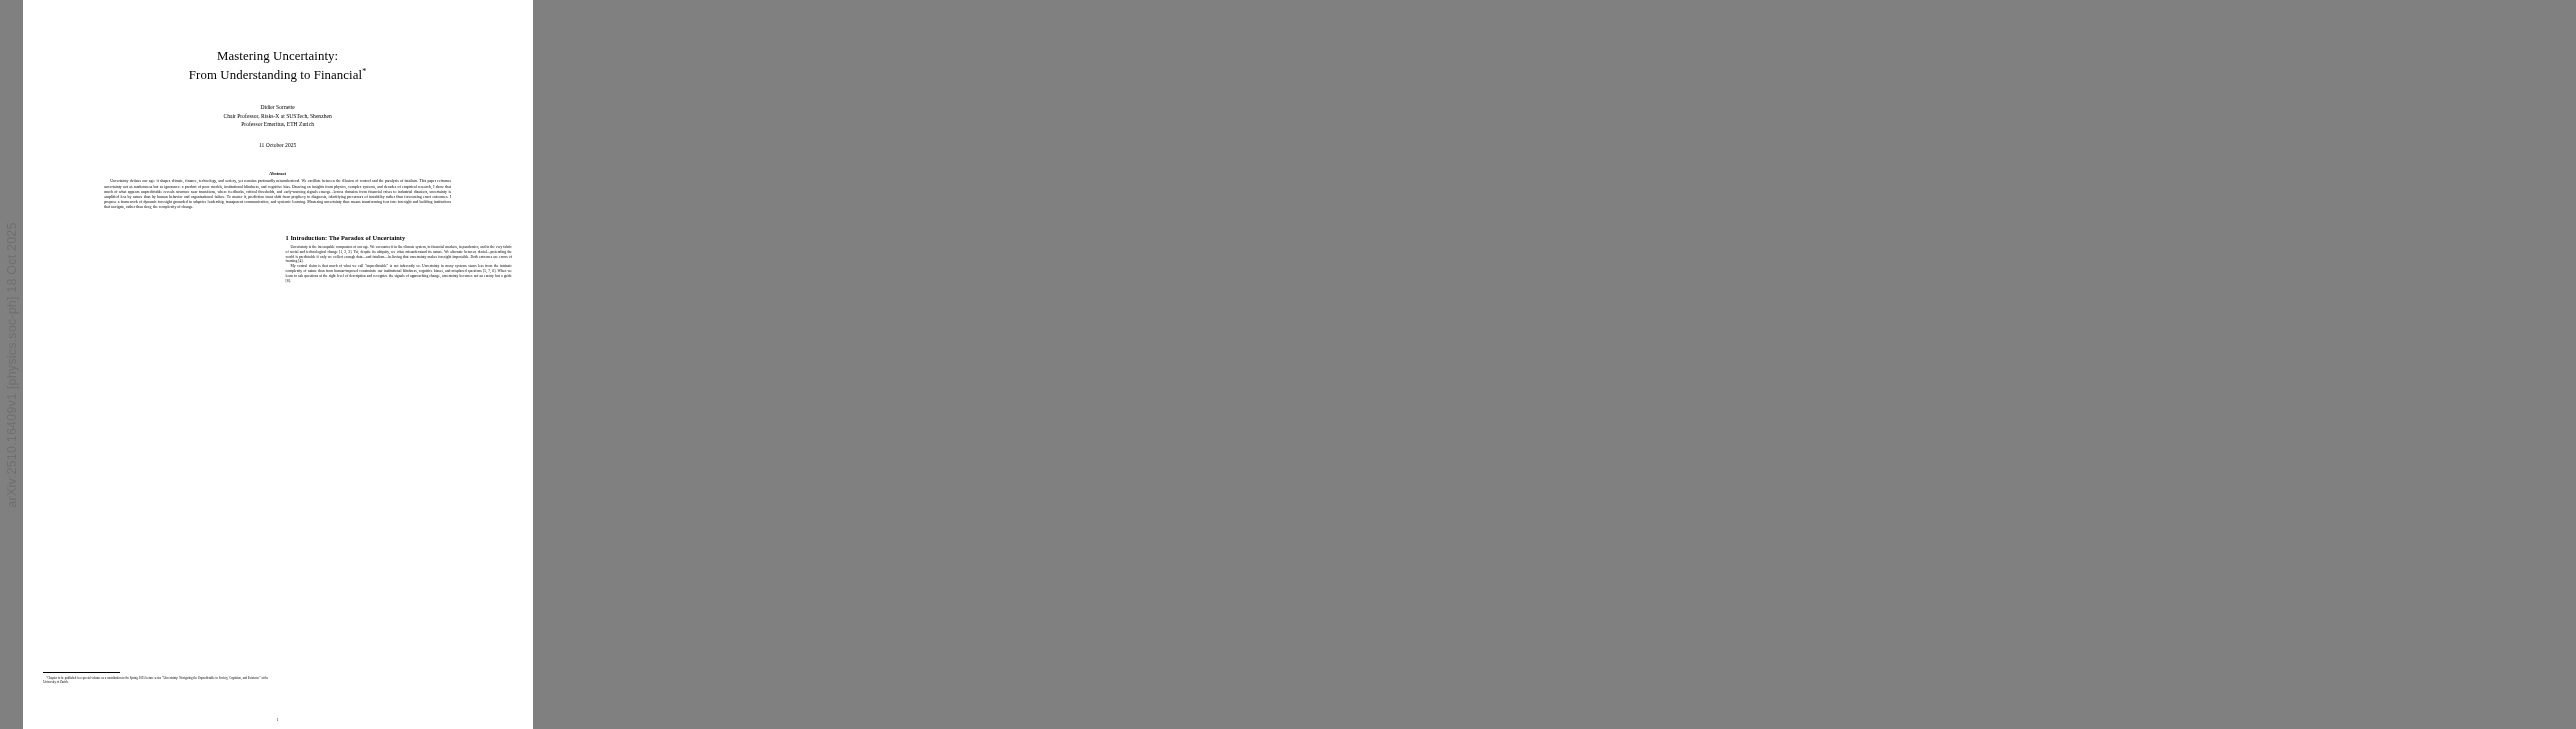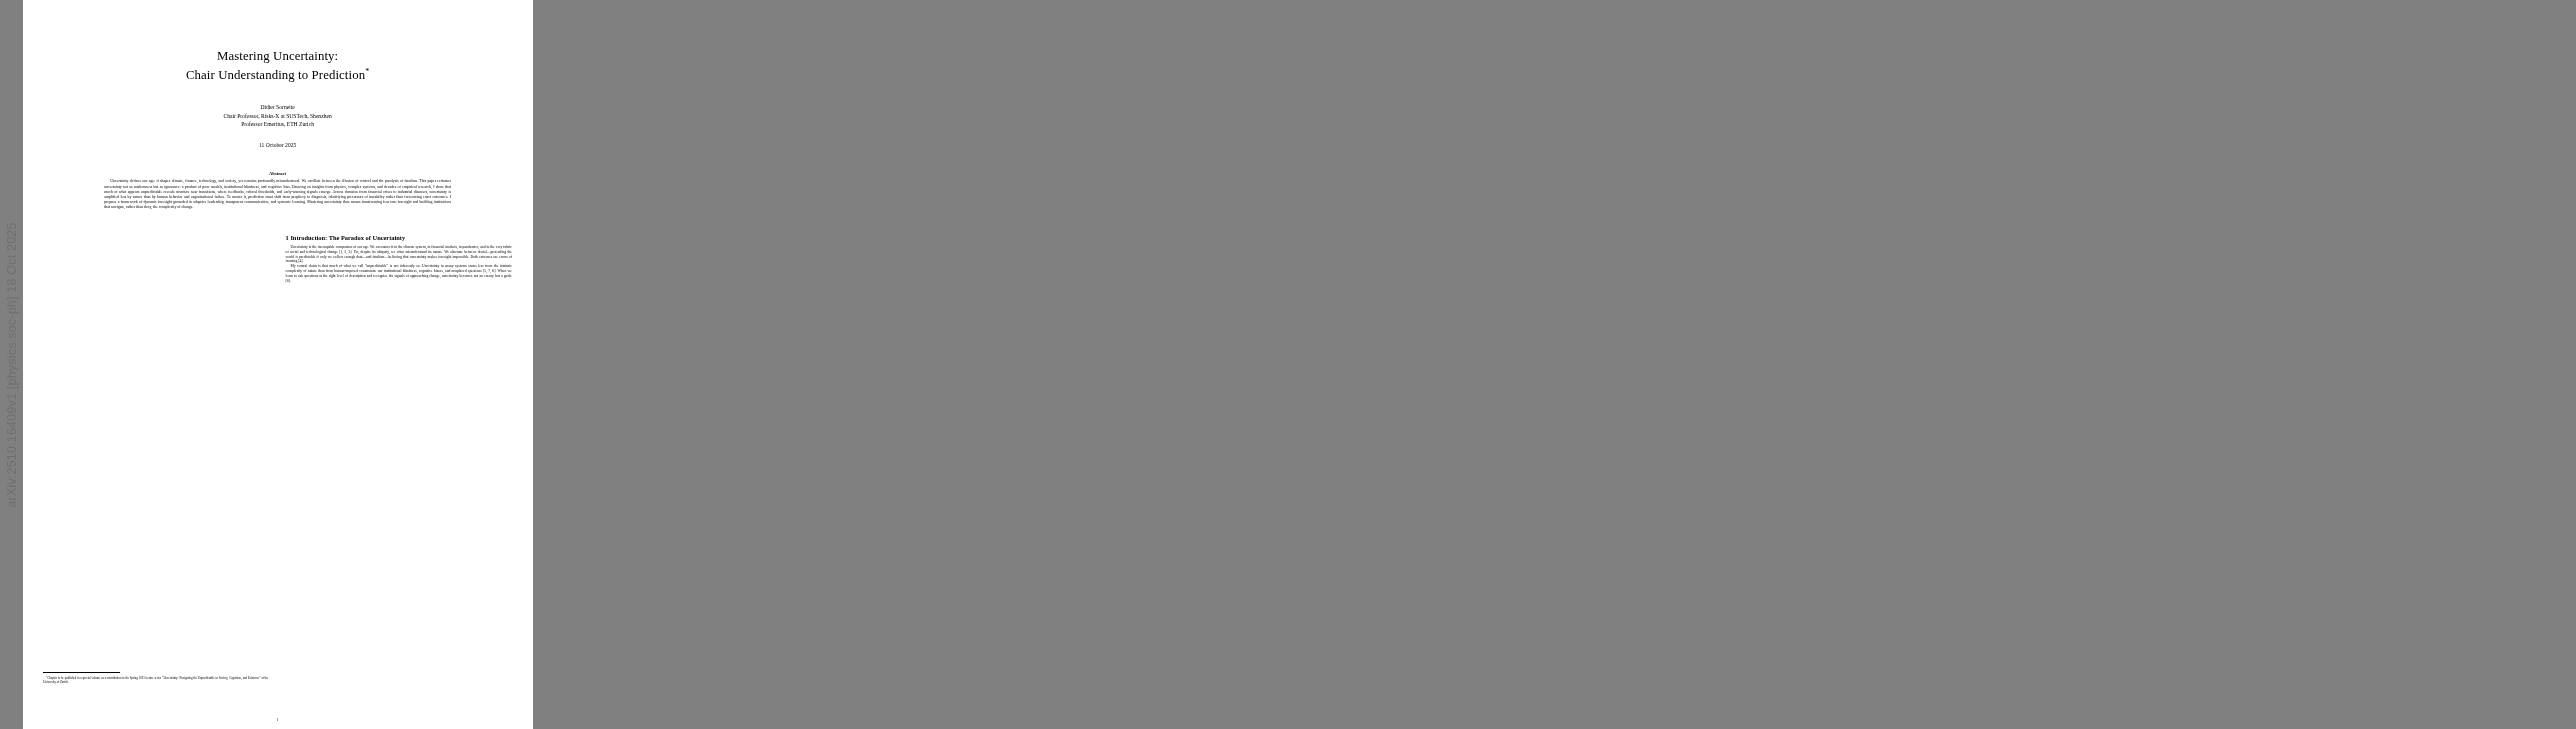--- a/index.html
+++ b/index.html
@@ -185,21 +185,21 @@
   </div>
 
   <div class="pages">
 
     <div class="page">
       <div class="page-body">
 
         <div class="titleblock">
           <div class="title-line">Mastering Uncertainty:</div>
           <div class="title-line">
-            <span>Chair Understanding to Prediction</span><span class="title-star">*</span>
+            <span>From Understanding to Financial</span><span class="title-star">*</span>
           </div>
           <div class="author">Didier Sornette</div>
           <div class="affil">Chair Professor, Risks-X at SUSTech, Shenzhen</div>
           <div class="affil">Professor Emeritus, ETH Zurich</div>
           <div class="date">11 October 2025</div>
         </div>
 
         <div class="abstract-wrap">
           <div class="abstract-head">Abstract</div>
           <div class="abstract-body">Uncertainty defines our age: it shapes climate, finance, technology, and society, yet remains profoundly misunderstood. We oscillate between the illusion of control and the paralysis of fatalism. This paper reframes uncertainty not as randomness but as ignorance: a product of poor models, institutional blindness, and cognitive bias. Drawing on insights from physics, complex systems, and decades of empirical research, I show that much of what appears unpredictable reveals structure near transitions, where feedbacks, critical thresholds, and early-warning signals emerge. Across domains from financial crises to industrial disasters, uncertainty is amplified less by nature than by human behavior and organizational failure. To master it, prediction must shift from prophecy to diagnosis, identifying precursors of instability rather than forecasting exact outcomes. I propose a framework of dynamic foresight grounded in adaptive leadership, transparent communication, and systemic learning. Mastering uncertainty thus means transforming fear into foresight and building institutions that navigate, rather than deny, the complexity of change.</div>

